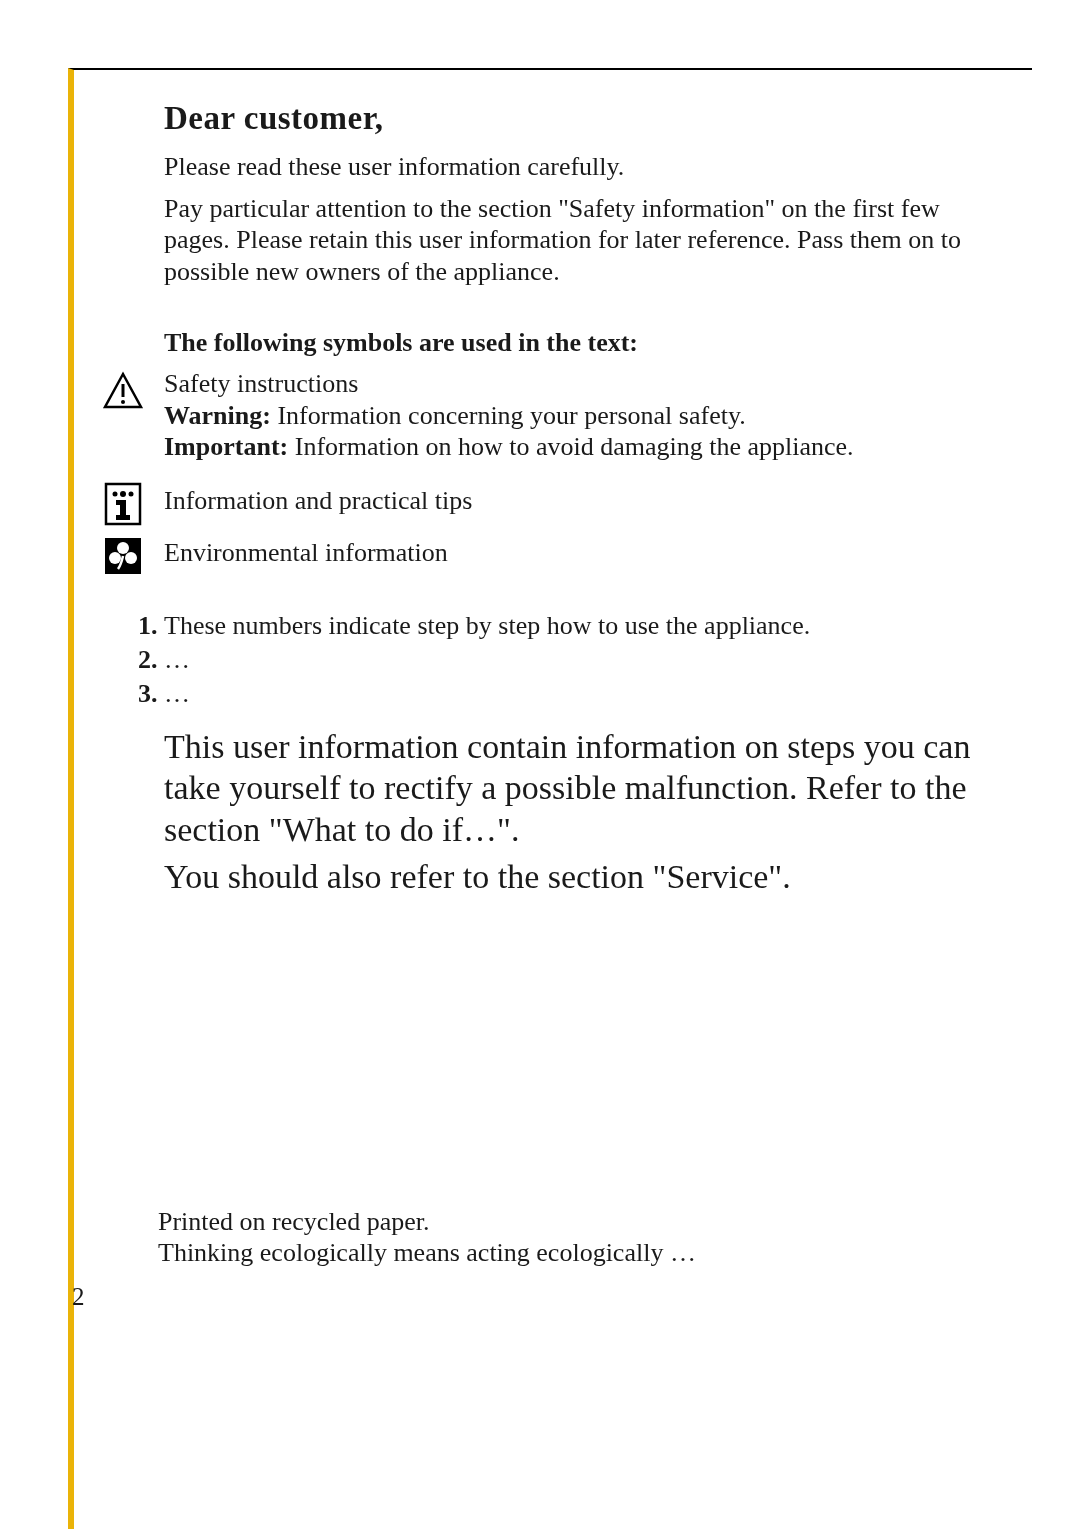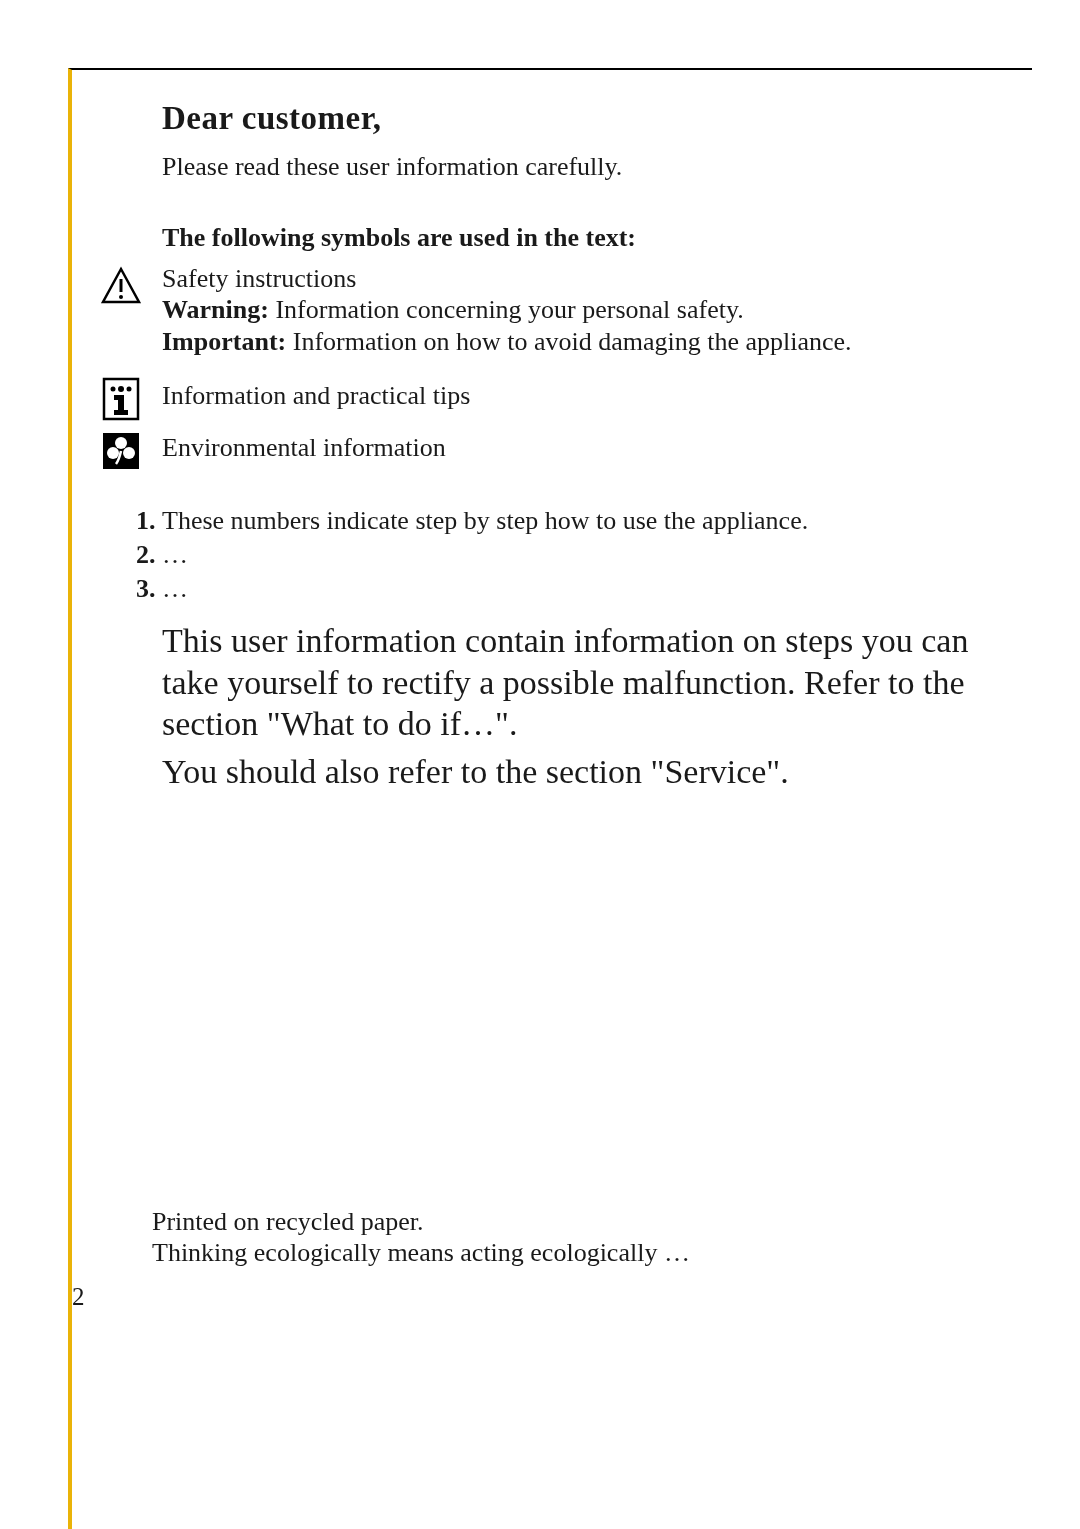--- a/index.html
+++ b/index.html
@@ -15,21 +15,21 @@
       color: #1a1a1a;
       position: relative;
     }
     .page-frame {
       position: absolute;
       top: 68px;
       left: 68px;
       right: 48px;
       bottom: 0;
       border-top: 2px solid #000;
-      border-left: 4px solid #eab308;
+      border-left: 6px solid #eab308;
       font-family: Liberation Serif, serif;
     }
     .content {
       padding: 30px 40px 30px 90px;
     }
     .heading {
       font-weight: bold;
       font-size: 33px;
       margin-bottom: 14px;
       letter-spacing: 0.5px;
@@ -99,38 +99,39 @@
       font-size: 34px;
       line-height: 1.22;
       margin-top: 16px;
     }
     .indent-block {
       margin-left: 0;
     }
     .footer-text {
       position: absolute;
       bottom: 260px;
-      left: 152px;
+      left: 158px;
       font-size: 26px;
       line-height: 1.22;
     }
     .page-number {
       position: absolute;
       bottom: 218px;
       left: 72px;
       font-size: 25px;
     }
   </style>
 </head>
 <body>
 
 <div class="page-frame">
   <div class="content">
     <h1 class="heading">Dear customer,</h1>
     <p class="body-text">Please read these user information carefully.</p>
+    <p class="body-text">Pay particular attention to the section "Safety information" on the first few pages. Please retain this user information for later reference. Pass them on to possible new owners of the appliance.</p>
 
     <p class="subheading">The following symbols are used in the text:</p>
 
     <div class="icon-block">
       <div class="icon">
         <svg width="42" height="40" viewBox="0 0 42 40">
           <path d="M21 3 L39 36 L3 36 Z" fill="none" stroke="#000" stroke-width="2.5"></path>
           <line x1="21" y1="13" x2="21" y2="26" stroke="#000" stroke-width="3"></line>
           <circle cx="21" cy="31" r="2" fill="#000"></circle>
         </svg>

